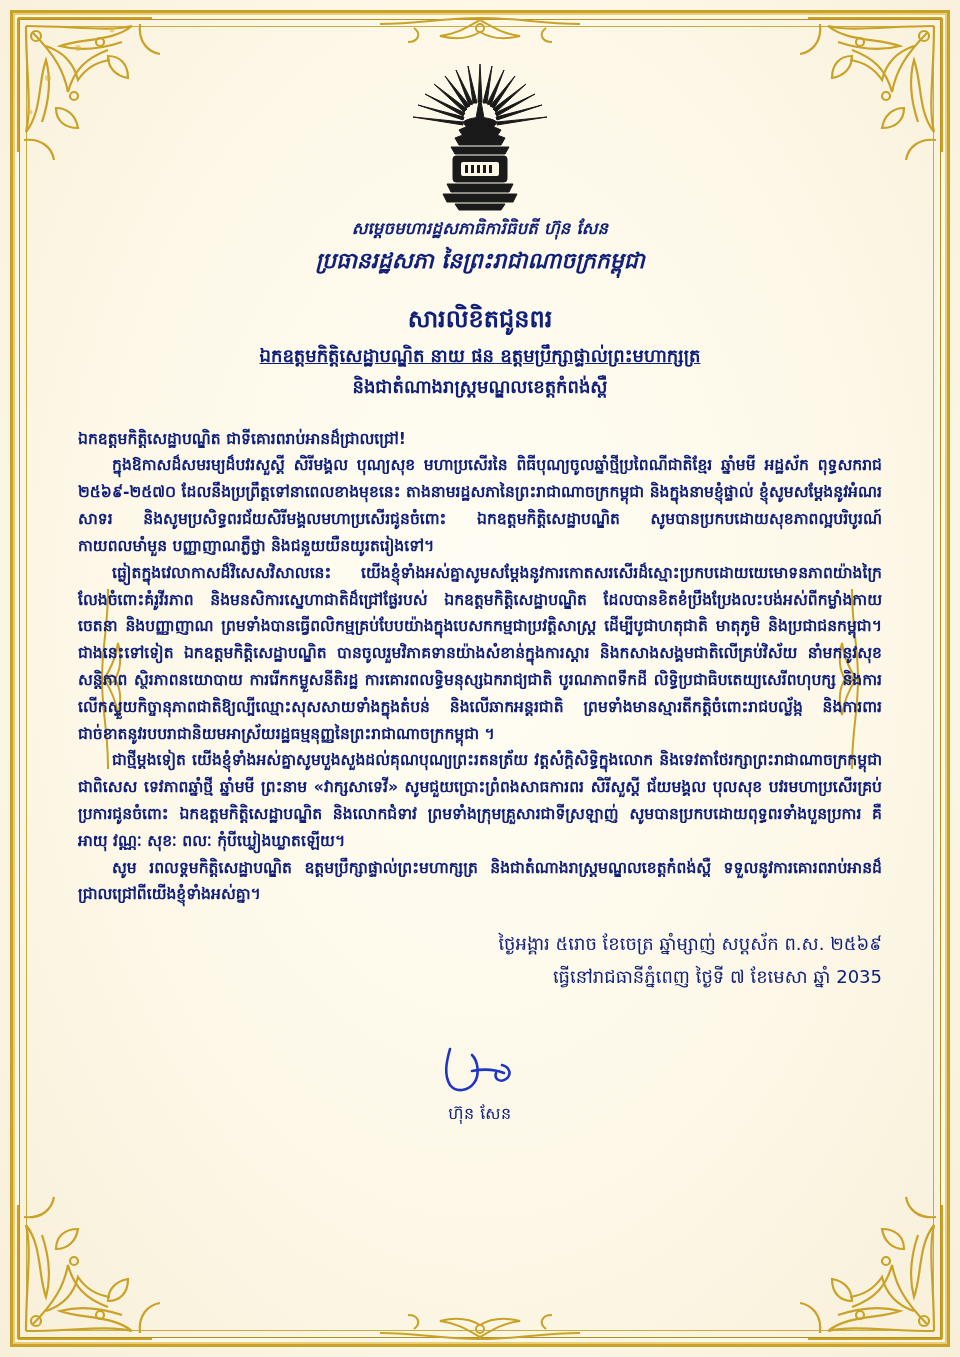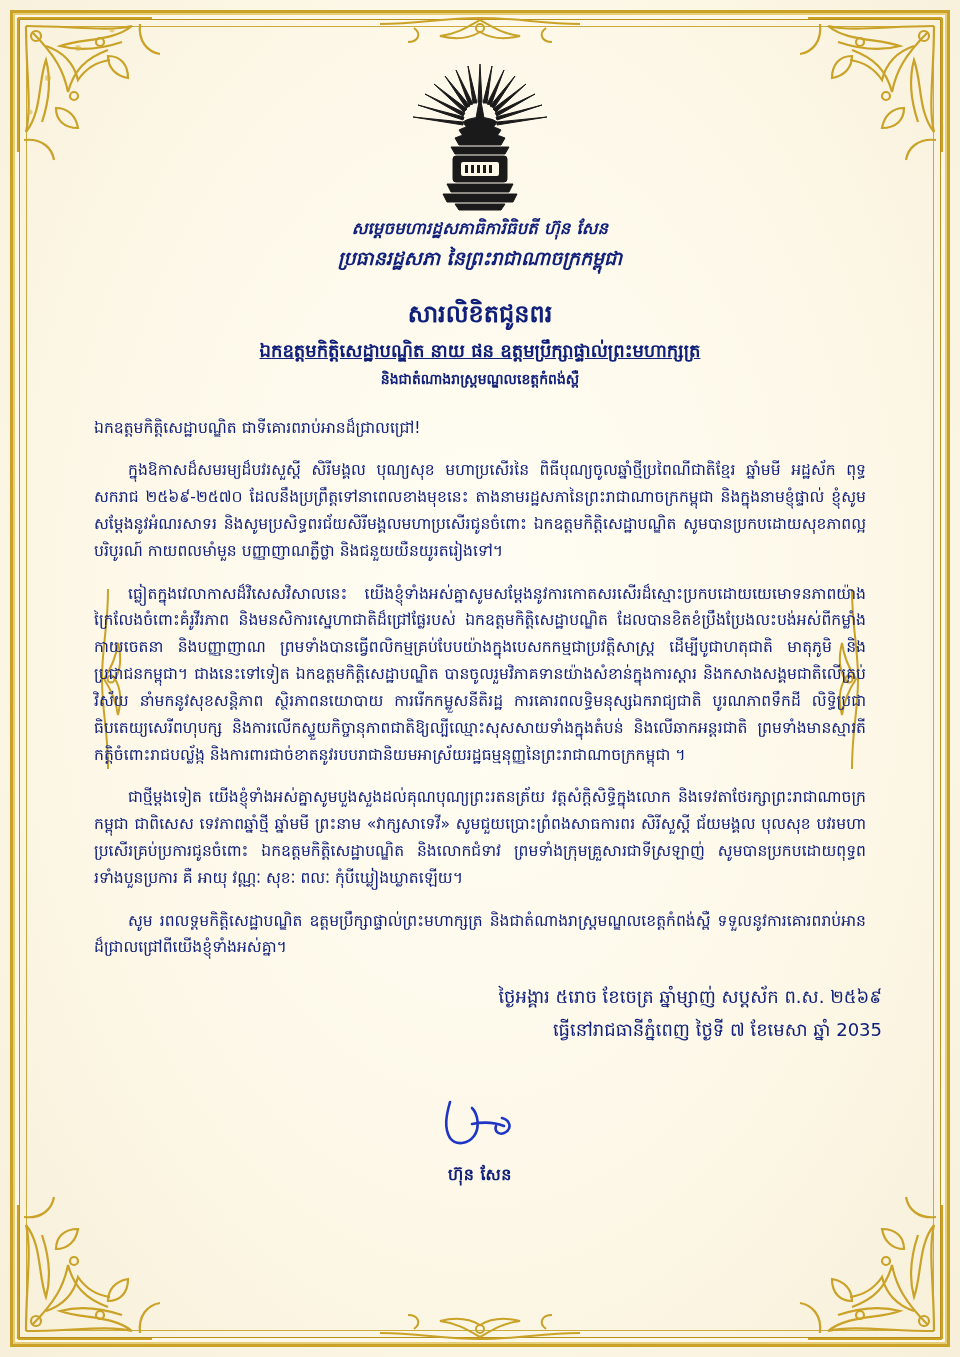--- a/index.html
+++ b/index.html
@@ -80,77 +80,78 @@
     text-align: center;
     line-height: 1.55;
     font-style: italic;
   }
   .head-line-1 {
     font-size: 16.5px;
     font-weight: bold;
     letter-spacing: 0.2px;
   }
   .head-line-2 {
-    font-size: 19px;
+    font-size: 22px;
     font-weight: bold;
     margin-top: 2px;
   }
 
   .title-block {
     text-align: center;
     margin-top: 22px;
     line-height: 1.6;
   }
   .title-main {
     font-size: 24px;
     font-weight: bold;
   }
   .title-sub1 {
     font-size: 18px;
     font-weight: bold;
     margin-top: 4px;
     text-decoration: underline;
   }
   .title-sub2 {
-    font-size: 14px;
+    font-size: 18px;
     font-weight: bold;
     margin-top: 2px;
   }
 
   .body-block {
     margin-top: 24px;
     font-size: 15.6px;
     line-height: 1.72;
     text-align: justify;
   }
   .body-block p {
-    margin: 16px;
+    margin: 0;
     text-indent: 34px;
+    font-weight: bold;
   }
   .body-block p.no-indent { text-indent: 0; }
 
   .sign-block {
     margin-top: 20px;
     text-align: right;
     font-size: 18px;
     line-height: 1.8;
   }
 
   .signature {
     margin-top: 48px;
     text-align: center;
   }
   .sig-mark {
     height: 60px;
   }
   .sig-mark svg { display: inline-block; }
   .sig-name {
     font-size: 16px;
-    font-weight: bold;
-    margin-top: 10px;
+    font-weight: normal;
+    margin-top: 2px;
     letter-spacing: 0.5px;
   }
 </style>
 </head>
 <body>
 
 <div class="page">
 
   <div class="border-outer"></div>
   <div class="border-inner"></div>

